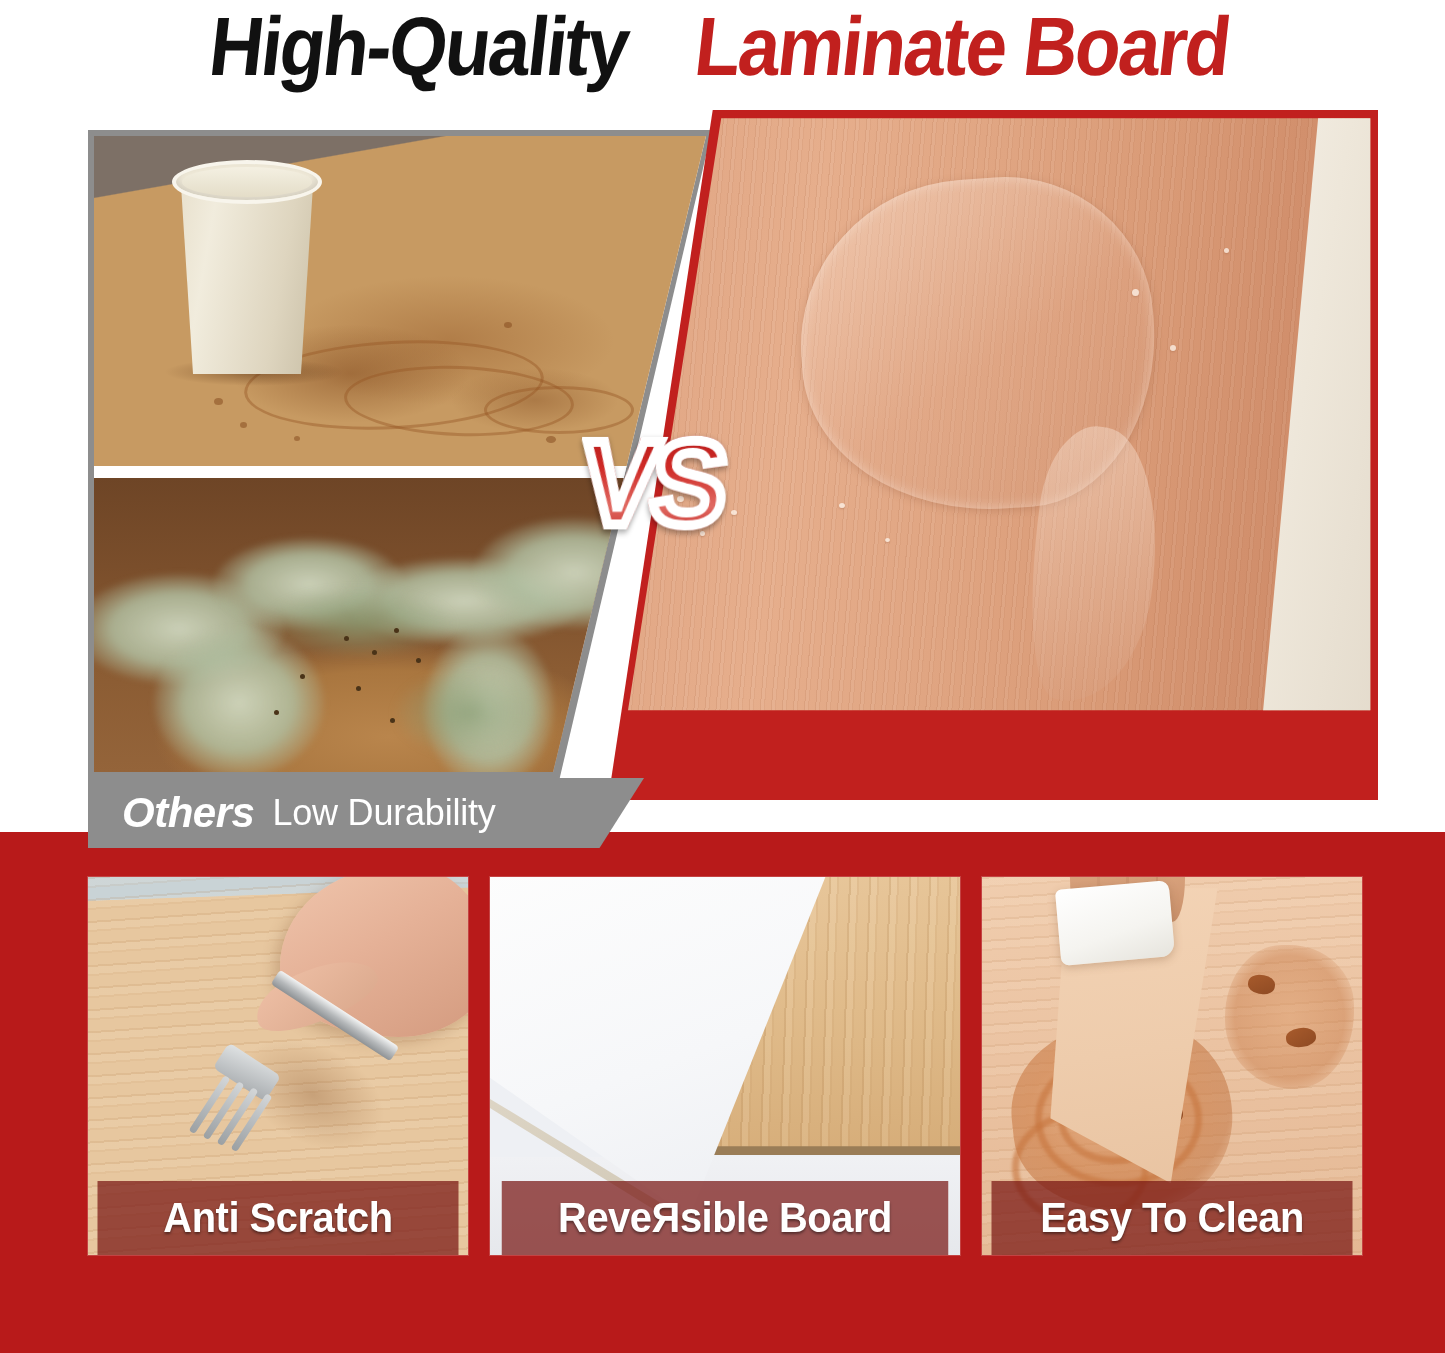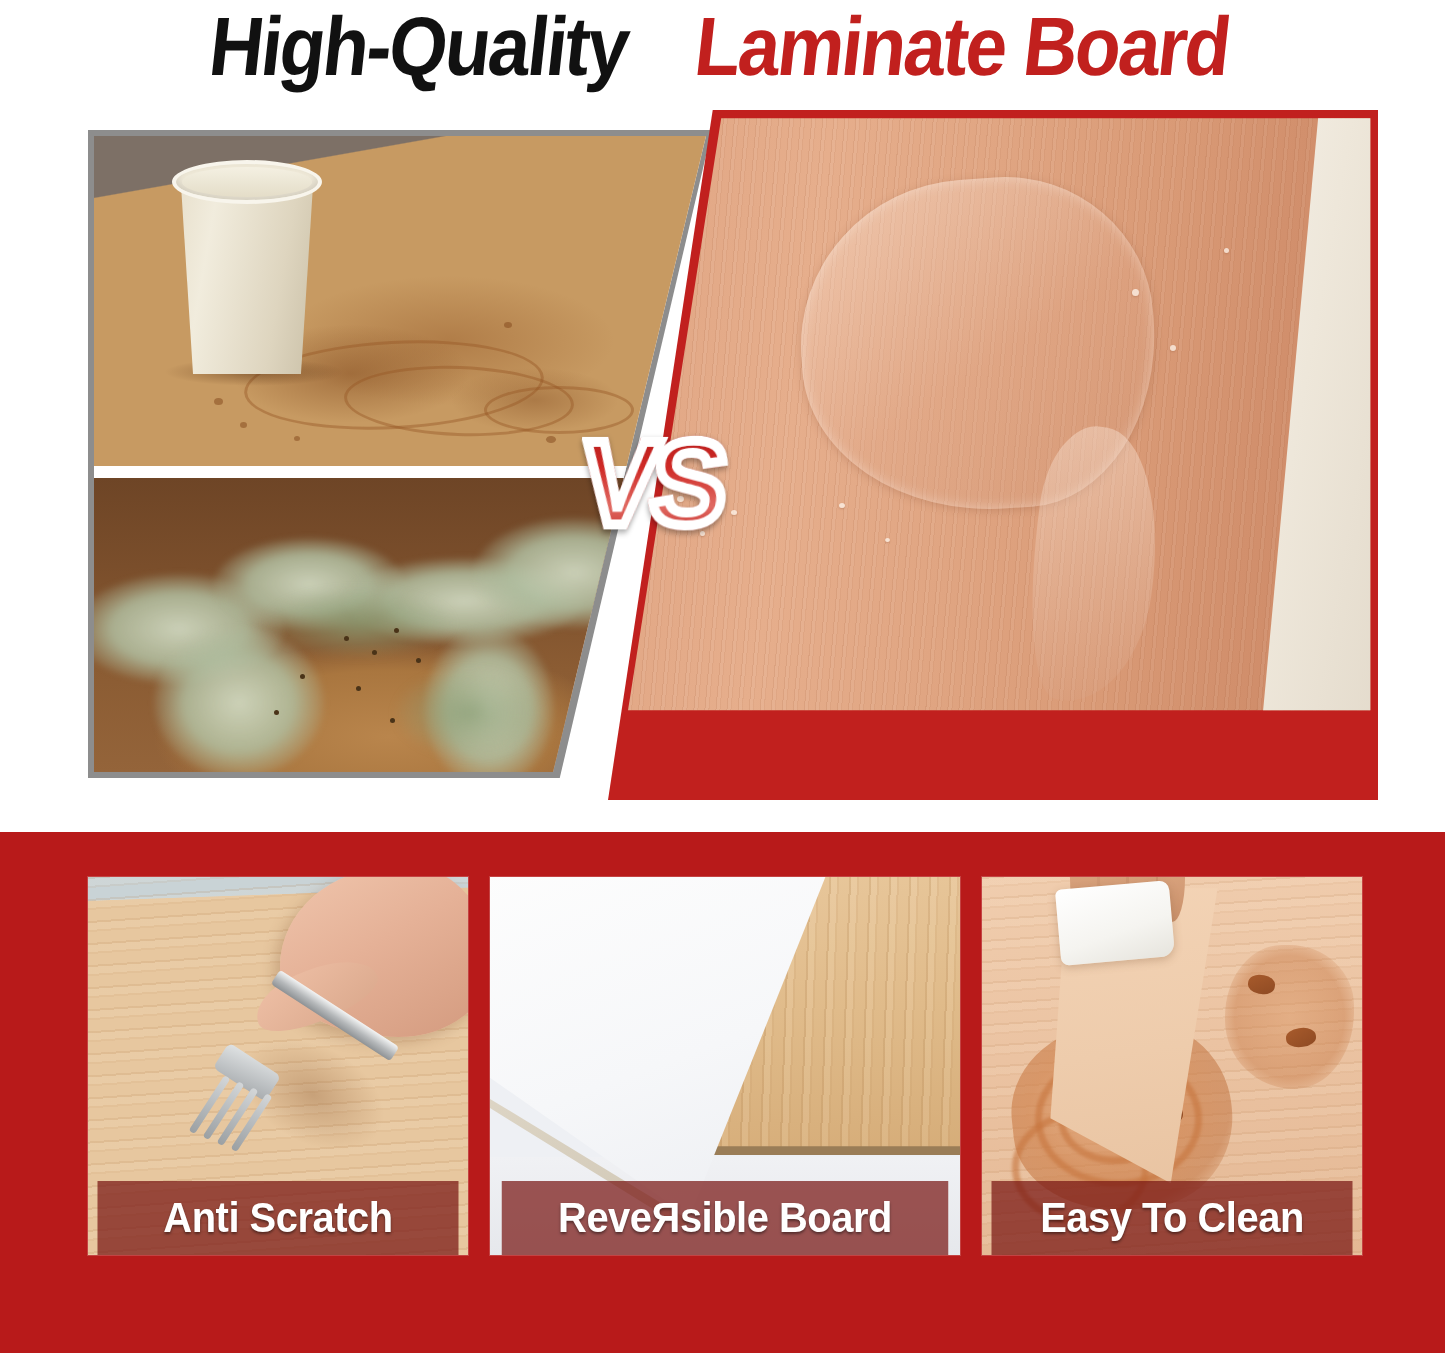--- a/index.html
+++ b/index.html
@@ -440,20 +440,24 @@
       <div class="wdrop" style="left:36%;top:62%;width:5px;height:4px;"></div>
       <div class="wdrop" style="left:68%;top:26%;width:7px;height:7px;"></div>
       <div class="wdrop" style="left:73%;top:34%;width:6px;height:6px;"></div>
       <div class="wdrop" style="left:80%;top:20%;width:5px;height:5px;"></div>
       <div id="board-edge"></div>
     </div>
   </div>
 
   <div id="vs">VS</div>
 
+  <div id="others-label">
+    <span id="others-strong">Others</span>
+    <span id="others-sub">Low Durability</span>
+  </div>
 
 
 </div>
 
 <div id="features">
 
   <div class="feature" id="feature-1">
     <div class="feature-photo" id="photo-scratch">
       <div id="scratch-grain"></div>
       <div id="fork-shadow"></div>

